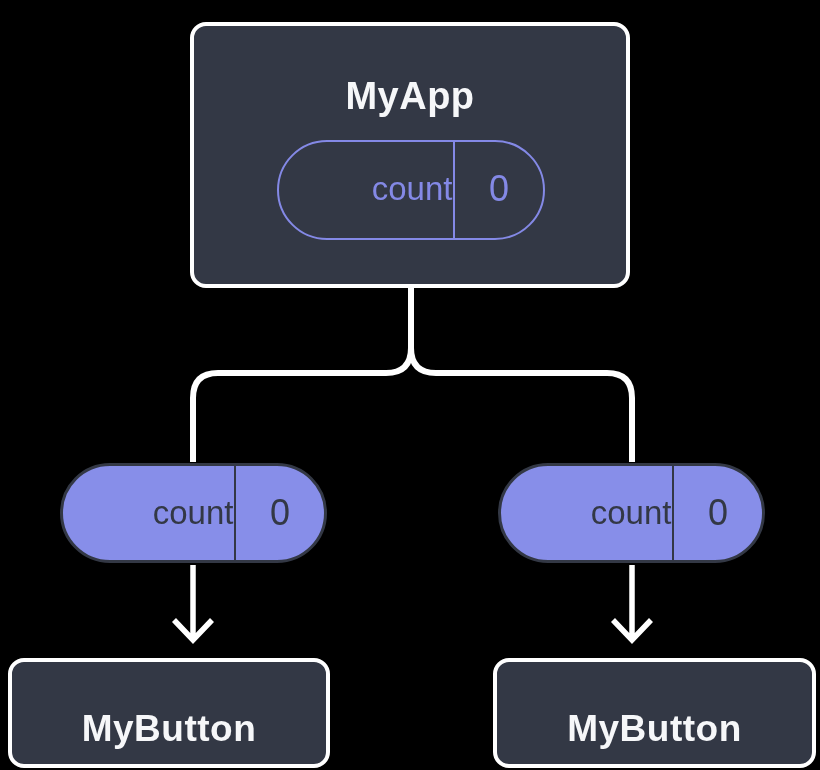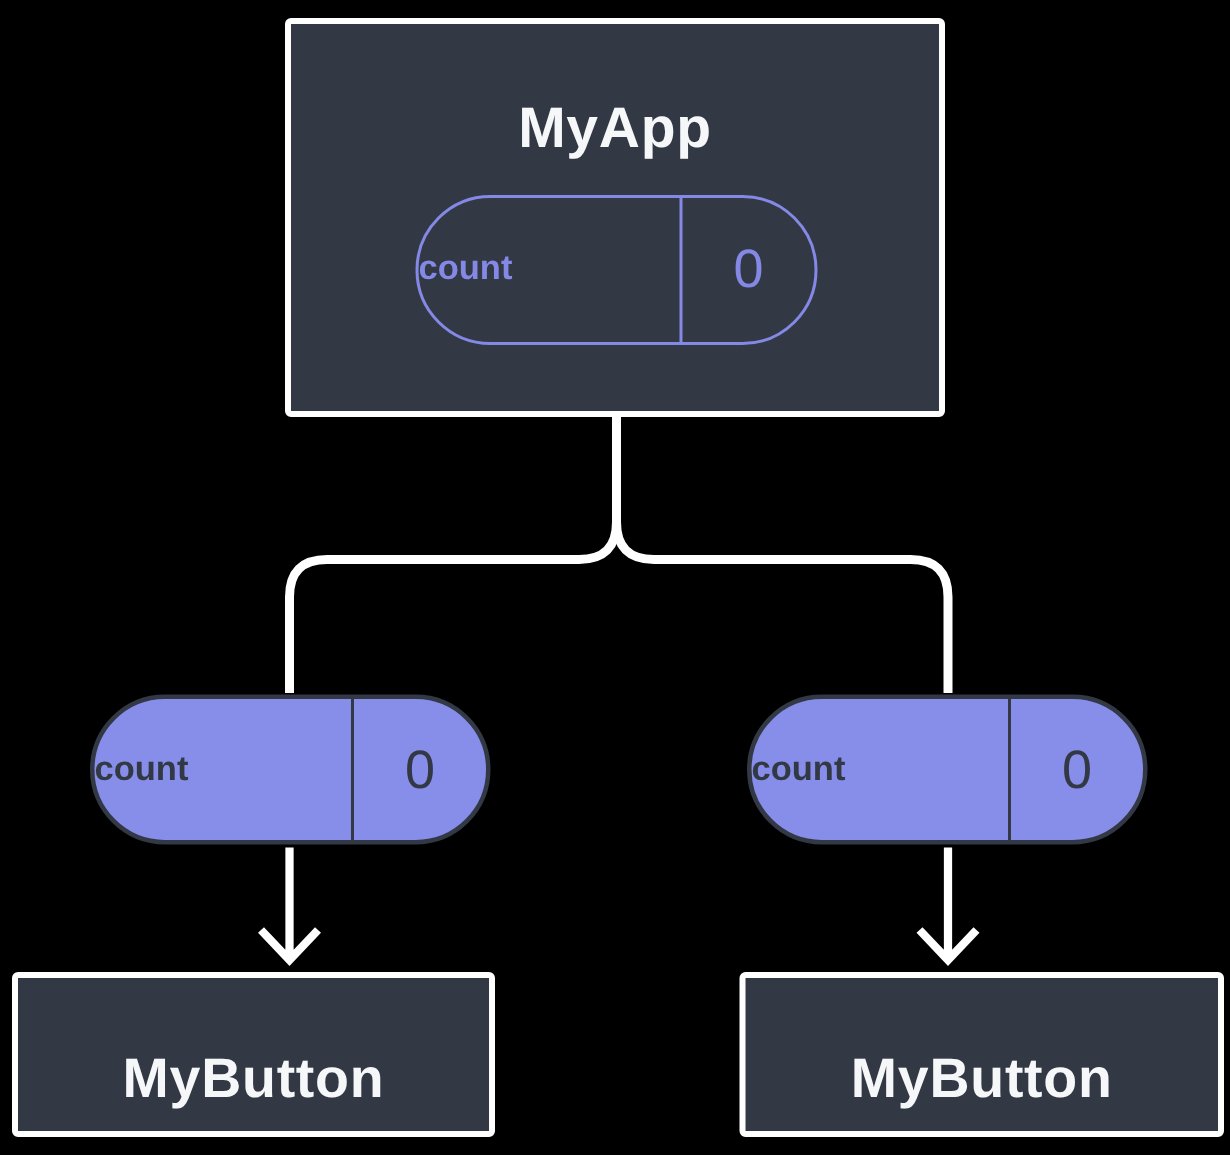--- a/index.html
+++ b/index.html
@@ -20,22 +20,23 @@
     font-family:"Liberation Sans","DejaVu Sans",sans-serif;
     overflow:hidden;
   }
   .wires{position:absolute;left:0;top:0;width:820px;height:770px;}
 
   
   .node{
     position:absolute;
     background:var(--node-fill);
     border:4px solid var(--node-border);
-    border-radius:4px;
+    border-radius:16px;
     box-sizing:border-box;
+    margin-top:10px;
   }
   .node-root{left:190px;top:12px;width:440px;height:266px;}
   .node-child-left{left:8px;top:648px;width:322px;height:110px;}
   .node-child-right{left:493px;top:648px;width:323px;height:110px;}
   .node-title{
     position:absolute;left:0;right:0;
     text-align:center;
     color:var(--text-light);
     font-weight:600;
     letter-spacing:0.5px;
@@ -61,24 +62,23 @@
   .pill-filled{
     width:267px;height:100px;
     background:var(--purple-fill);
     border:3px solid var(--text-dark);
     color:var(--text-dark);
   }
   .pill-left{left:60px;top:463px;}
   .pill-right{left:498px;top:463px;}
   .pill-name{
     flex:1;
-    text-align:left;
-    font-size:23px;
+    text-align:right;
+    font-size:33px;
     line-height:93px;
-    font-weight:bold;
   }
   .pill-divider{width:2.5px;}
   .pill-outline .pill-divider{background:var(--purple-line);}
   .pill-filled .pill-divider{background:var(--text-dark);}
   .pill-value{
     width:88px;
     text-align:center;
     font-size:36px;
     line-height:93px;
   }

